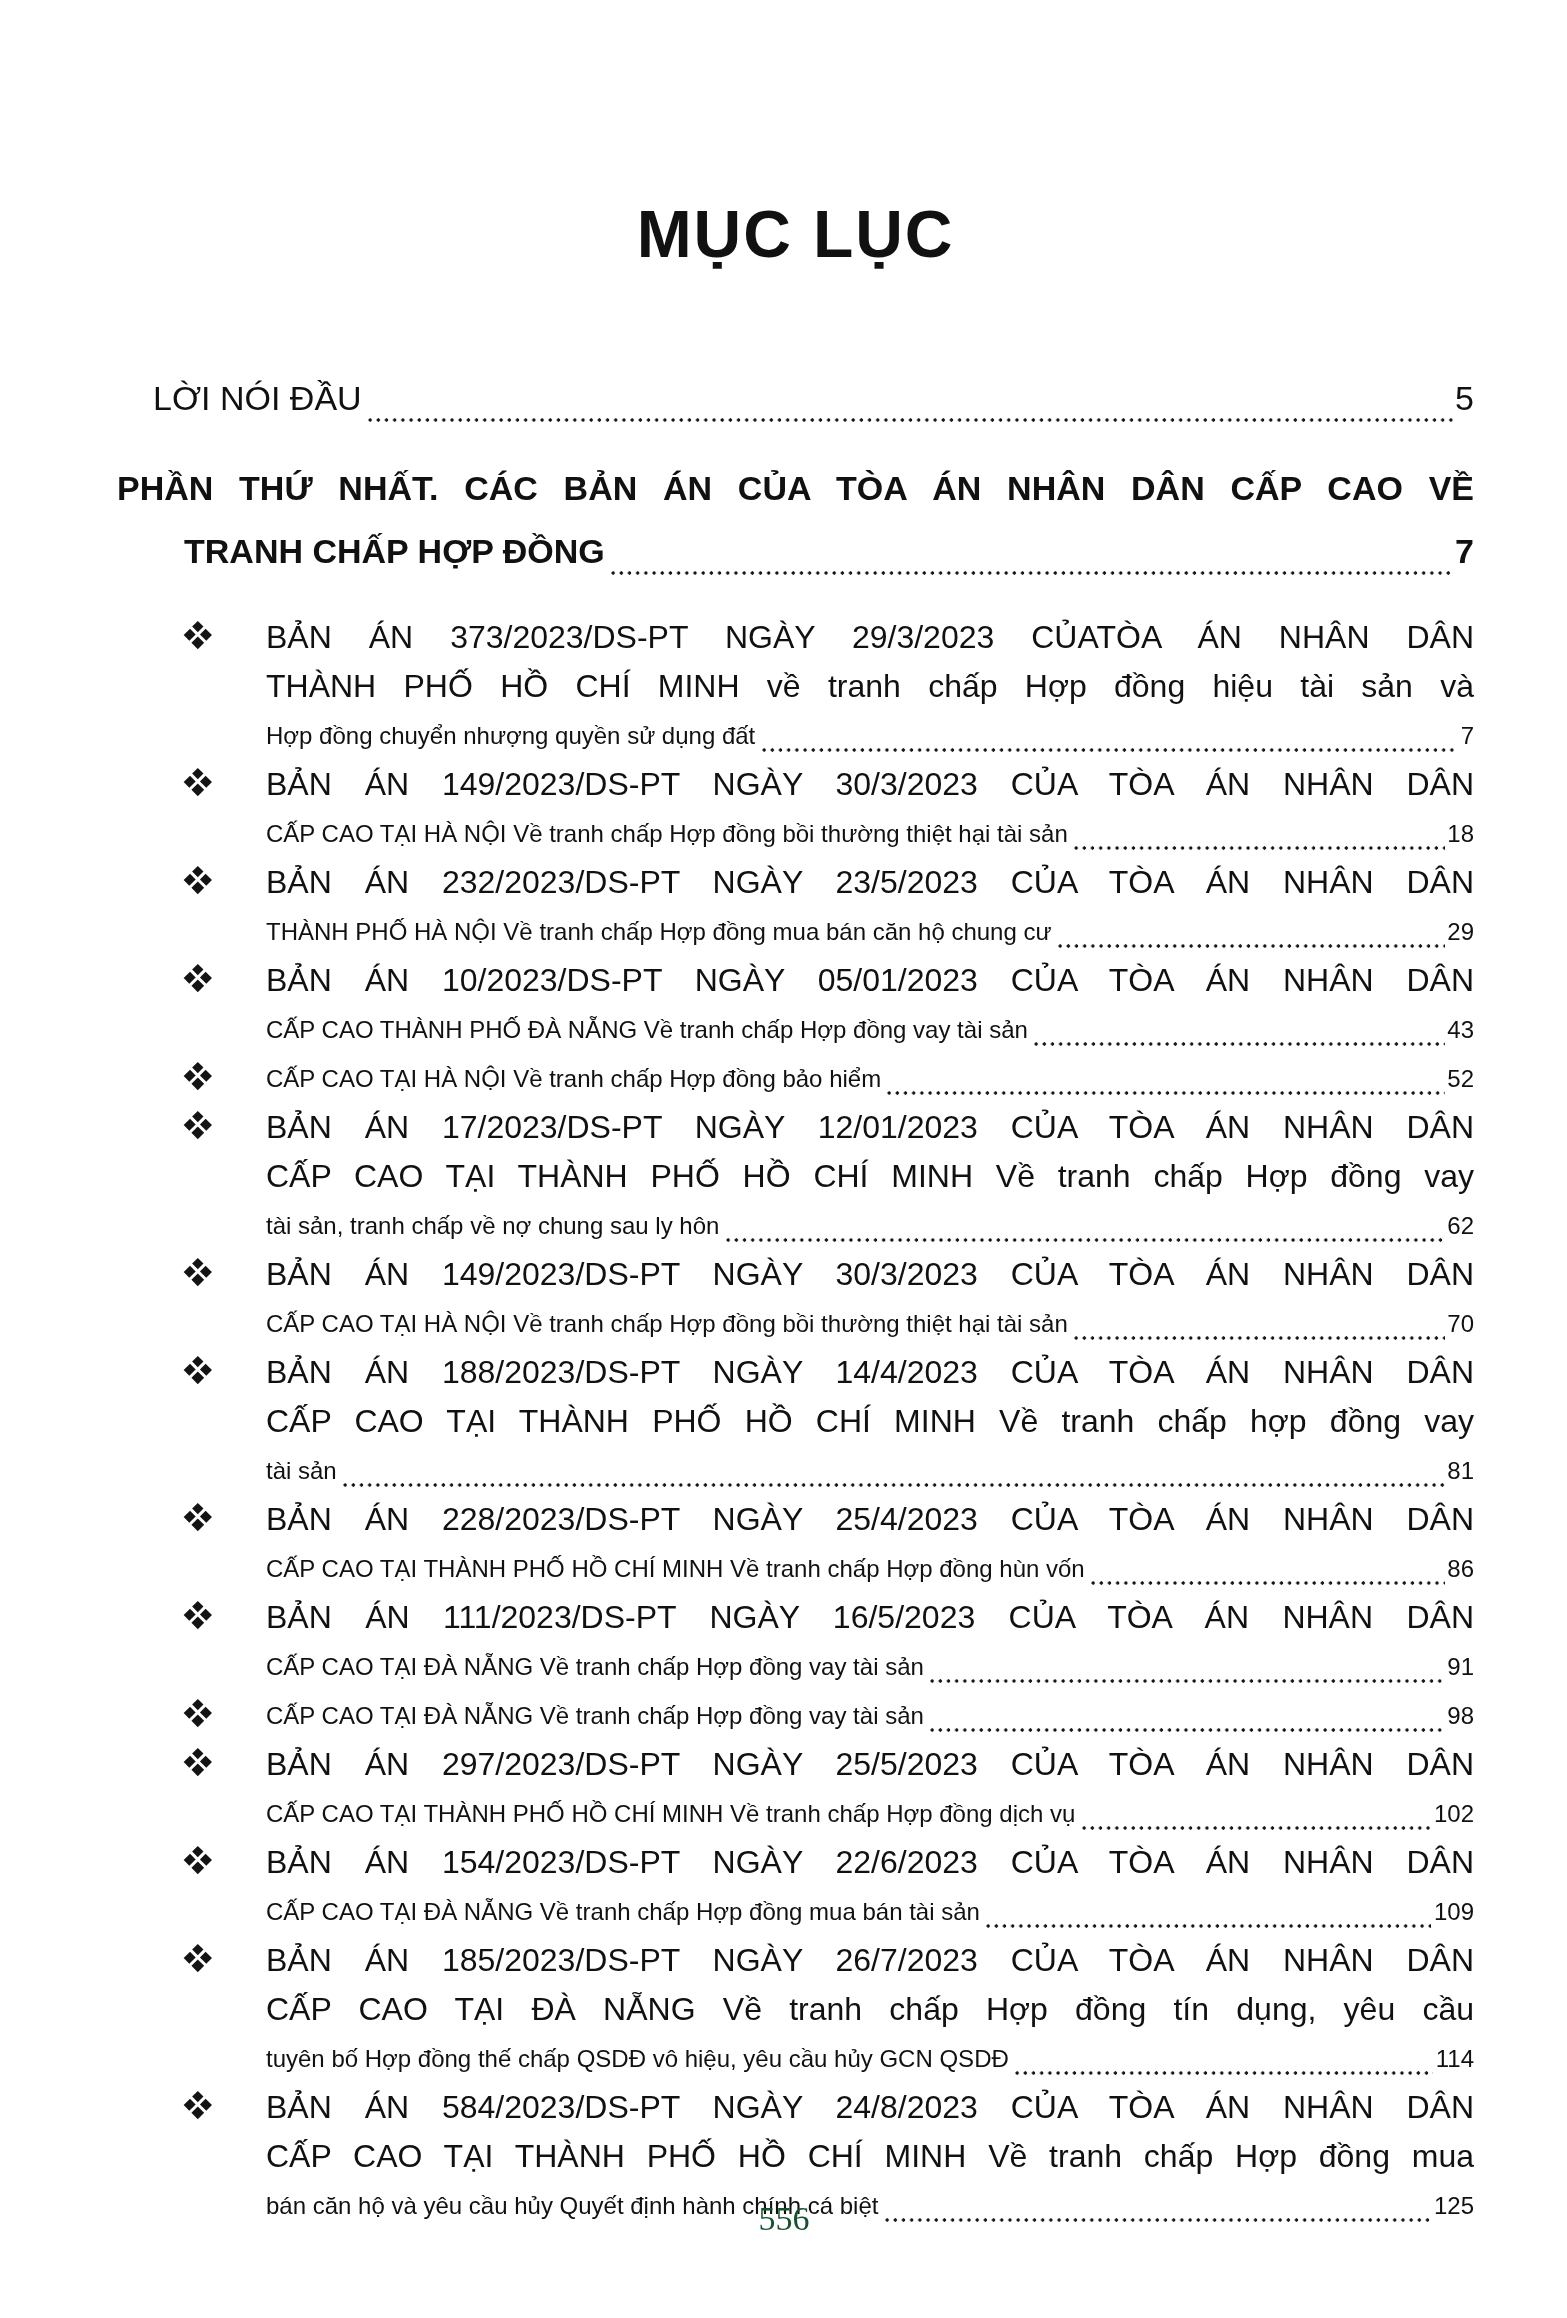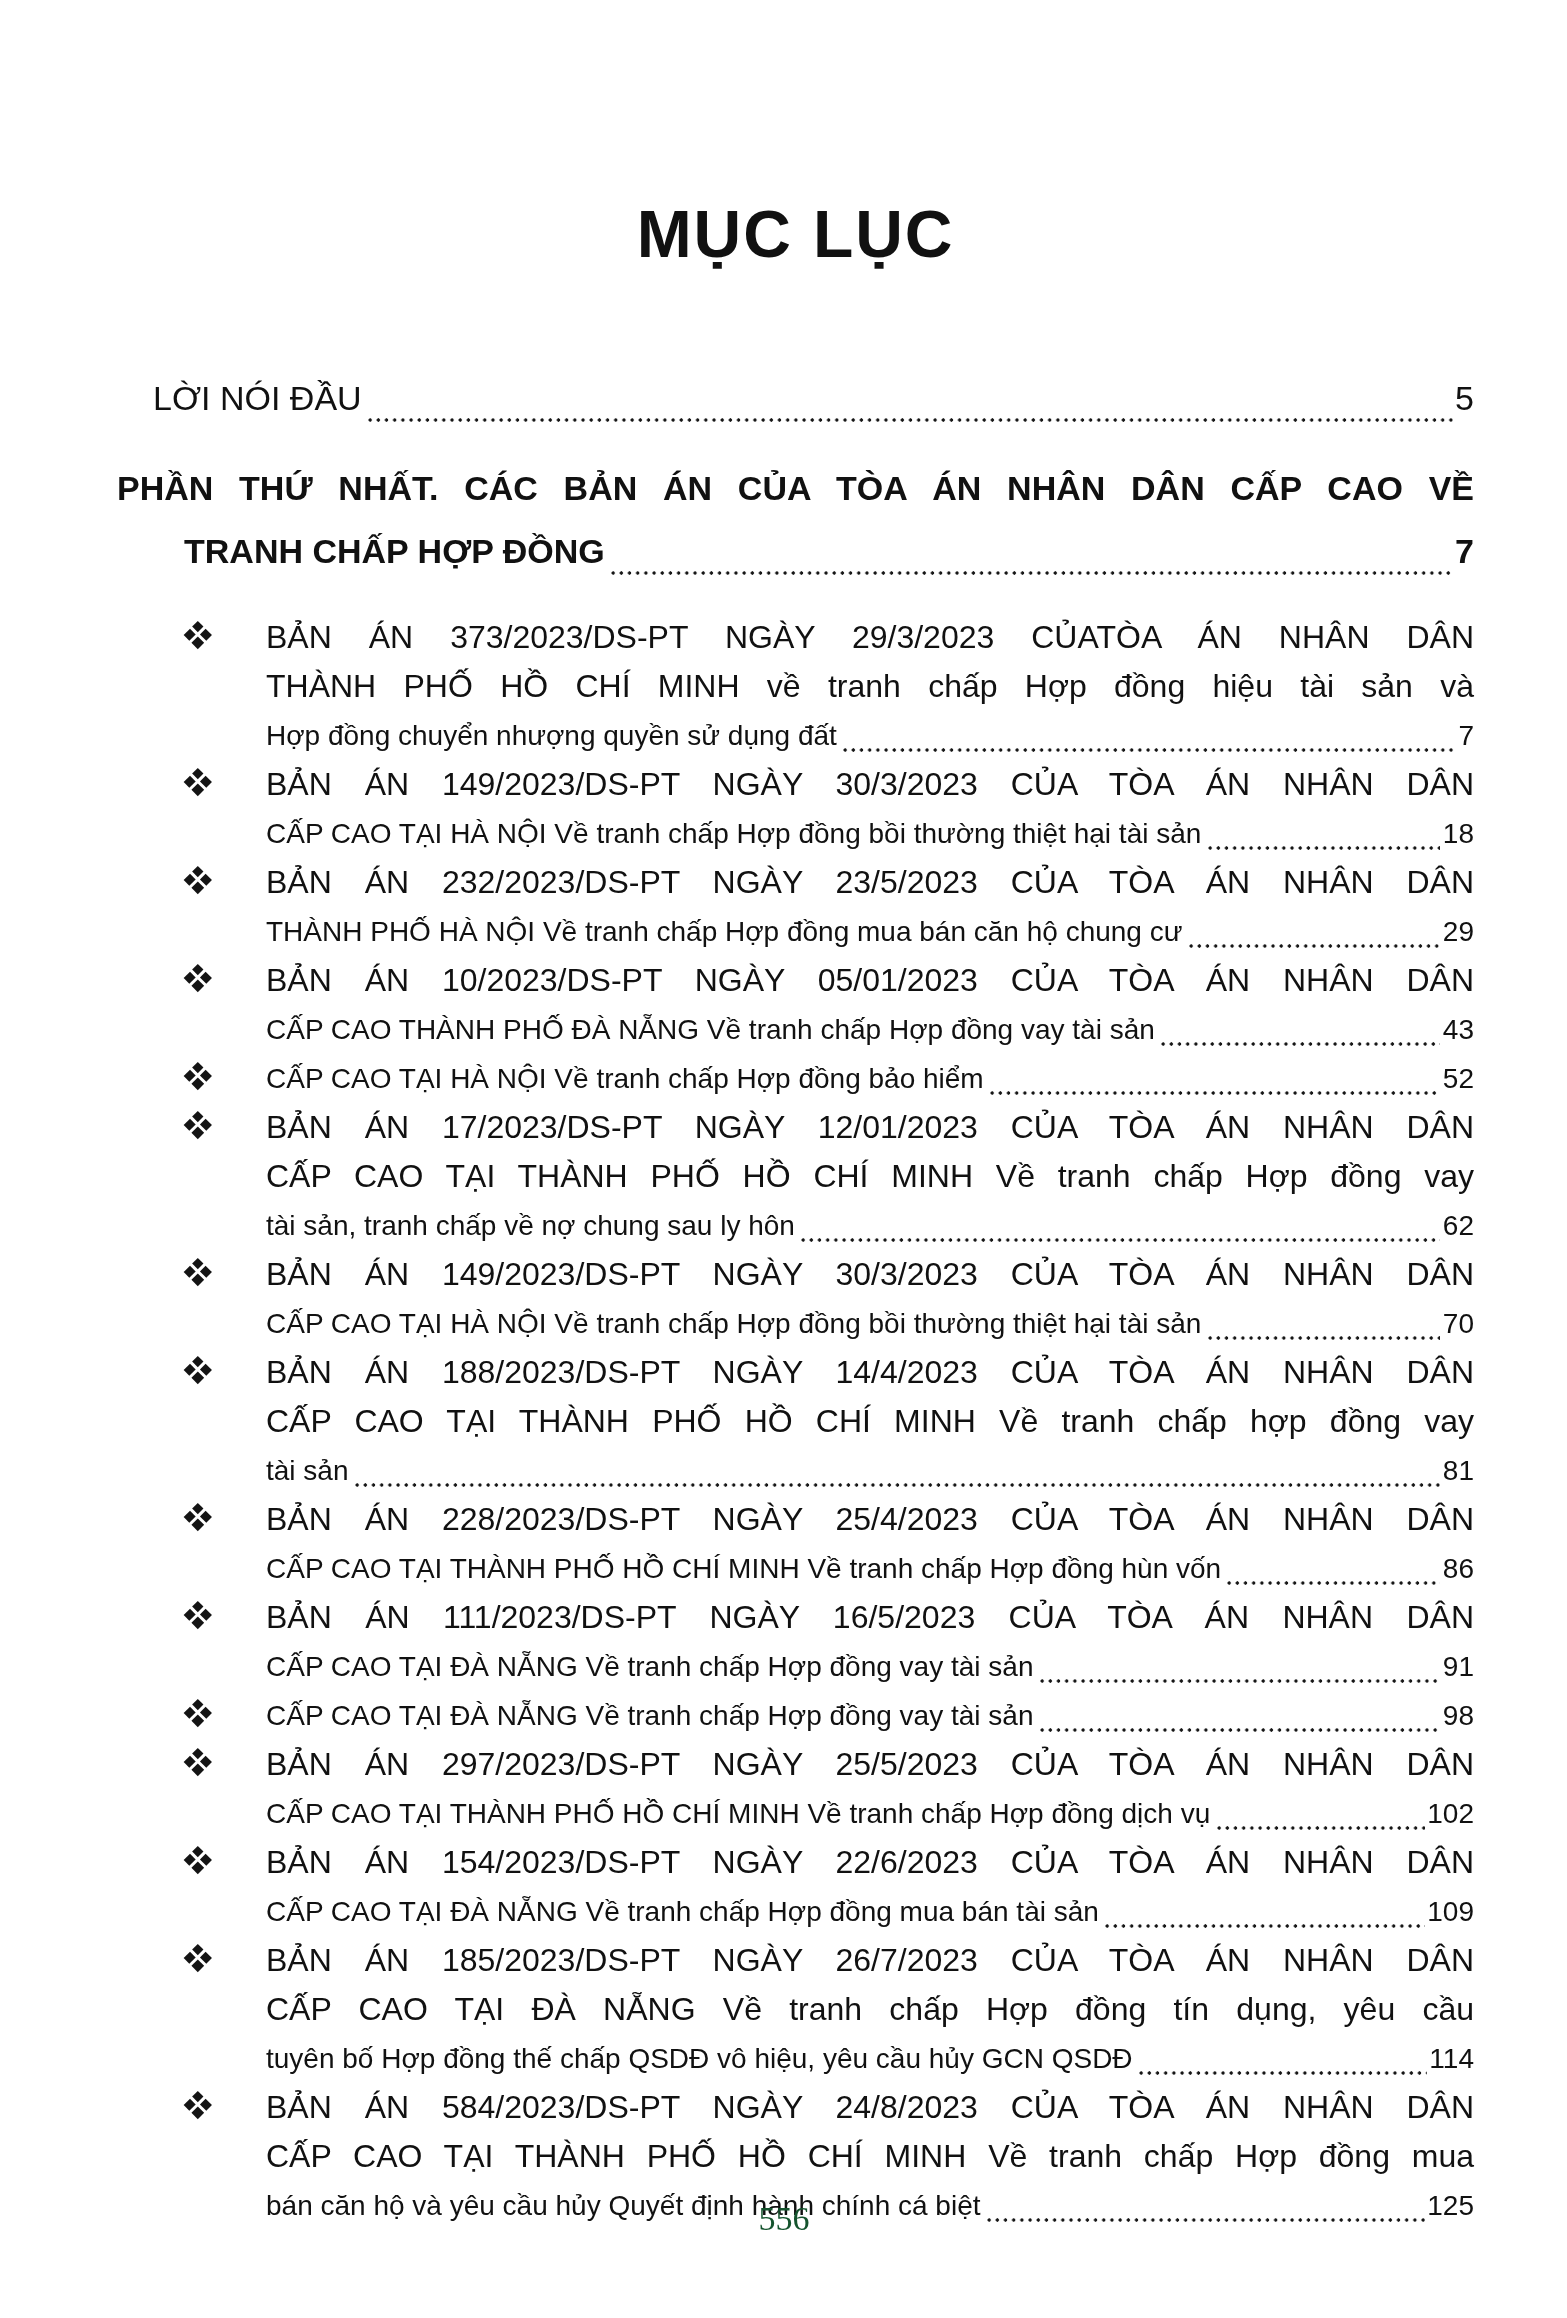--- a/index.html
+++ b/index.html
@@ -40,21 +40,21 @@
   .section-line1{text-align:justify;text-align-last:justify;}
   .section-line2{padding-left:67px;}
   
   .entries{margin-top:30px;font-size:32px;line-height:49px;}
   .entry{display:flex;align-items:flex-start;}
   .bullet{flex:0 0 149px;box-sizing:border-box;padding-left:71px;padding-top:12.6px;}
   .dia{display:grid;grid-template-columns:8.2px 8.2px;grid-template-rows:8.2px 8.2px;gap:3.2px;transform:rotate(45deg);width:19.6px;height:19.6px;}
   .dia i{background:#141414;display:block;}
   .etext{flex:1 1 auto;min-width:0;}
   .jline{text-align:justify;text-align-last:justify;}
-  .entry .leaderline{font-size:28px;}
+  .entry .leaderline{font-size:24px;}
   
   .footer{
     position:absolute;left:0;right:0;bottom:81px;
     text-align:center;font-family:"Liberation Serif","DejaVu Serif",serif;
     font-size:34px;color:#14532d;
   }
 </style>
 </head>
 <body>
 

